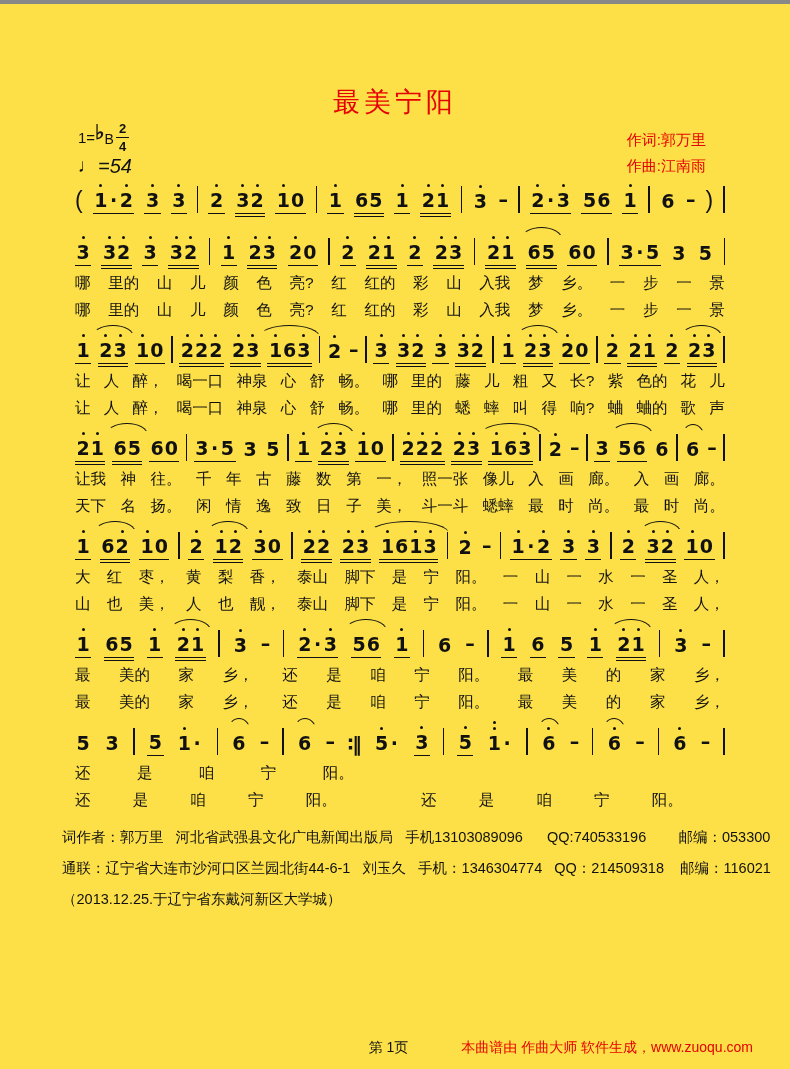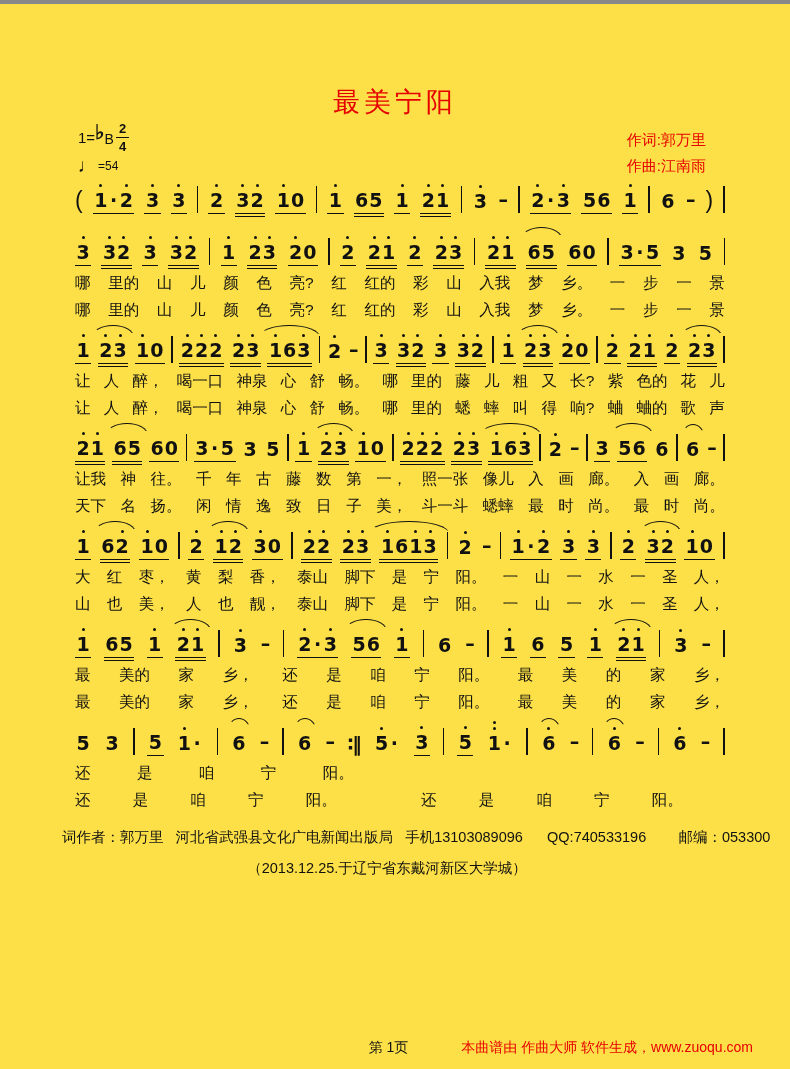--- a/index.html
+++ b/index.html
@@ -15,21 +15,21 @@
   .keyblock{position:absolute;top:118px;left:78px;font-size:15px;}
   .keyrow{display:flex;align-items:center;height:30px;}
   .flat{font-size:20px;position:relative;top:-5px;font-weight:bold;}
   .keyletter{font-size:14px;position:relative;top:2px;}
   .meter{display:inline-flex;flex-direction:column;align-items:center;line-height:1;
          font-size:13px;font-weight:bold;margin-left:2px;}
   .mt{border-bottom:1px solid #111;padding:0 3px 2px;}
   .mb{padding-top:2px;}
   .temporow{display:flex;align-items:center;height:24px;margin-top:2px;}
   .qnote{font-size:19px;margin-right:1px;}
-  .tempoval{font-size:12px;}
+  .tempoval{font-size:20px;font-style:italic;}
 
   #systems{position:absolute;left:75px;top:166px;width:650px;}
   .sys{margin:0;}
   .sys-first{margin-bottom:8px;}
   .mrow{display:flex;justify-content:space-between;align-items:flex-end;height:44px;}
   .tok{position:relative;font-family:"DejaVu Sans",sans-serif;font-weight:bold;
        font-size:19px;line-height:1;padding:0 1px 3px;}
   .tok.u1,.tok.u2{border-bottom:1.5px solid #111;}
   .tok.u2::after{content:"";position:absolute;left:0;right:0;bottom:-4px;
                  border-bottom:1.5px solid #111;}
@@ -48,21 +48,21 @@
   .paren{font-size:23px;line-height:1;padding-bottom:2px;font-weight:500;}
   .dash{font-family:"DejaVu Sans",sans-serif;font-weight:bold;font-size:19px;
         line-height:1;padding-bottom:5px;}
   .lrow{display:flex;justify-content:space-between;height:20px;margin-top:7px;
         font-size:15.5px;}
   .syl{white-space:nowrap;}
 
   .footer{position:absolute;left:62px;top:818px;width:650px;font-size:14.5px;
           line-height:31px;}
   .pre{white-space:pre;}
-  .footer .dateline{text-align:center;}
+  .footer .dateline{text-align:left;}
 
   .pagebar{position:absolute;left:0;right:13px;top:1035px;height:22px;font-size:14px;}
   .pagenum{position:absolute;left:50%;transform:translateX(-50%);}
   .generator{position:absolute;right:24px;color:#e60000;white-space:pre;}
 </style>
 </head>
 <body>
 
 <div class="page">
 
@@ -510,20 +510,21 @@
           <span class="syl">咱</span>
           <span class="syl">宁</span>
           <span class="syl">阳。</span>
           <span class="syl"></span>
         </div>
       </div>
     </div>
 
   <div class="footer">
     <div class="pre">词作者：郭万里   河北省武强县文化广电新闻出版局   手机13103089096      QQ:740533196        邮编：053300</div>
+    <div class="pre">通联：辽宁省大连市沙河口区兰园北街44-6-1   刘玉久   手机：1346304774   QQ：214509318    邮编：116021</div>
     <div class="dateline">（2013.12.25.于辽宁省东戴河新区大学城）</div>
   </div>
 
   <div class="pagebar">
     <span class="pagenum">第 1页</span>
     <span class="generator">本曲谱由 作曲大师 软件生成，www.zuoqu.com</span>
   </div>
 
 </div>
 

